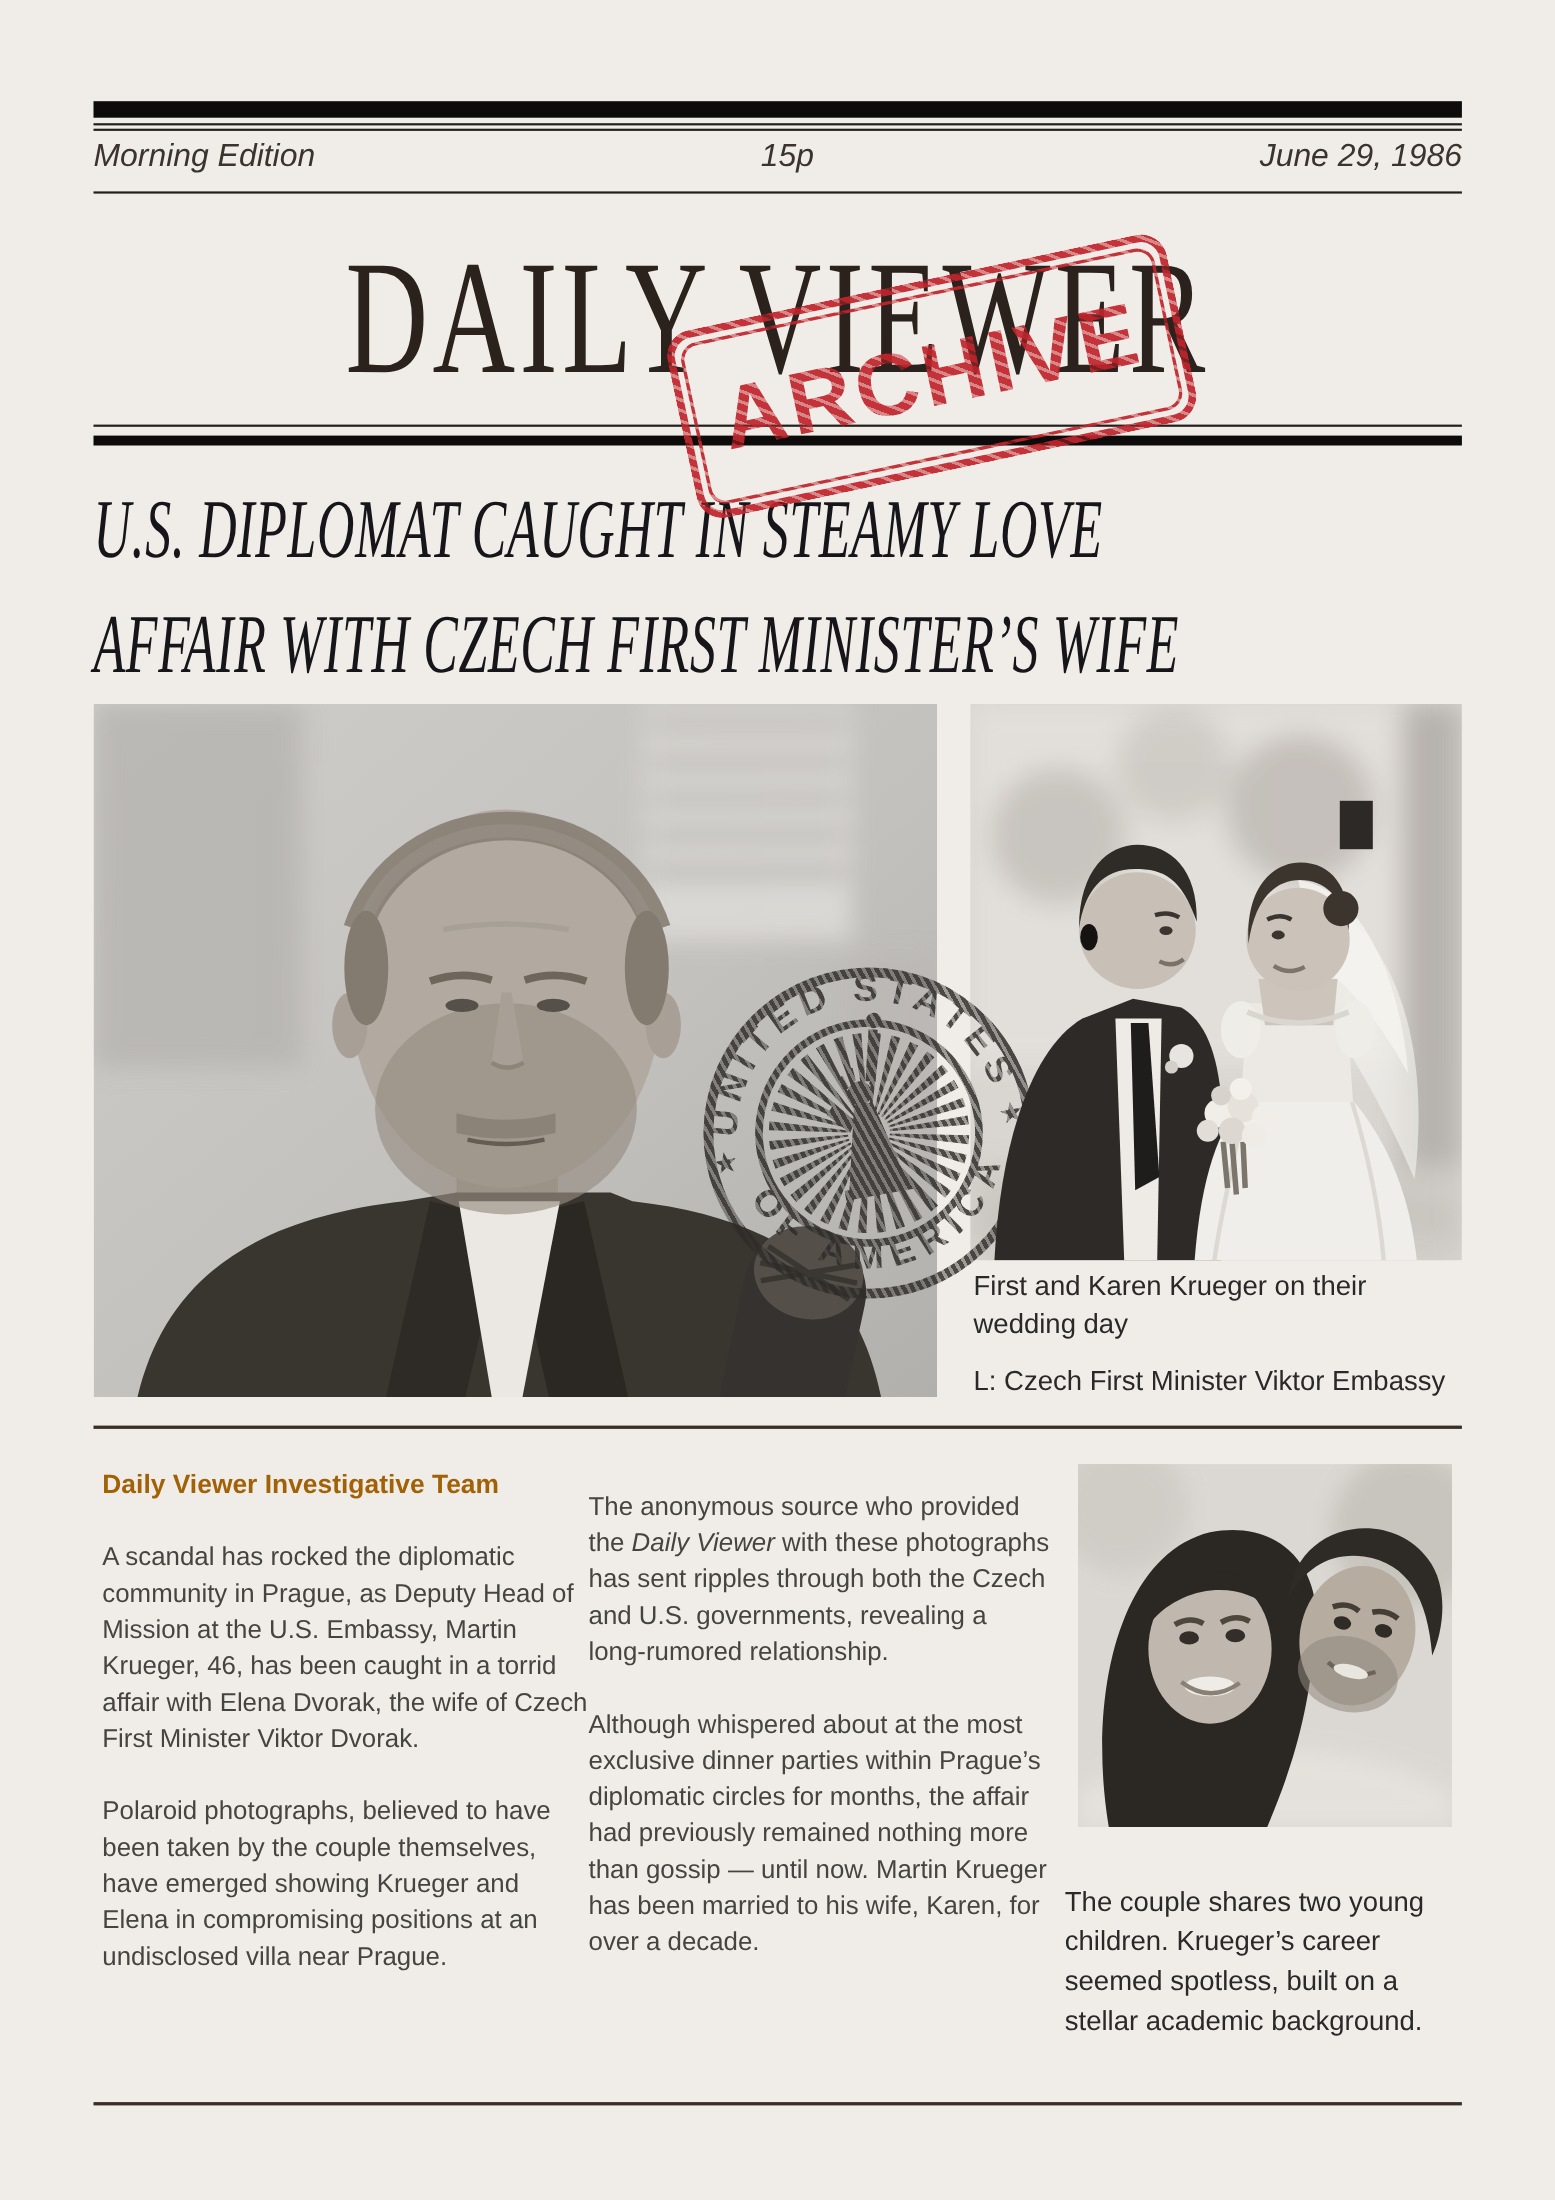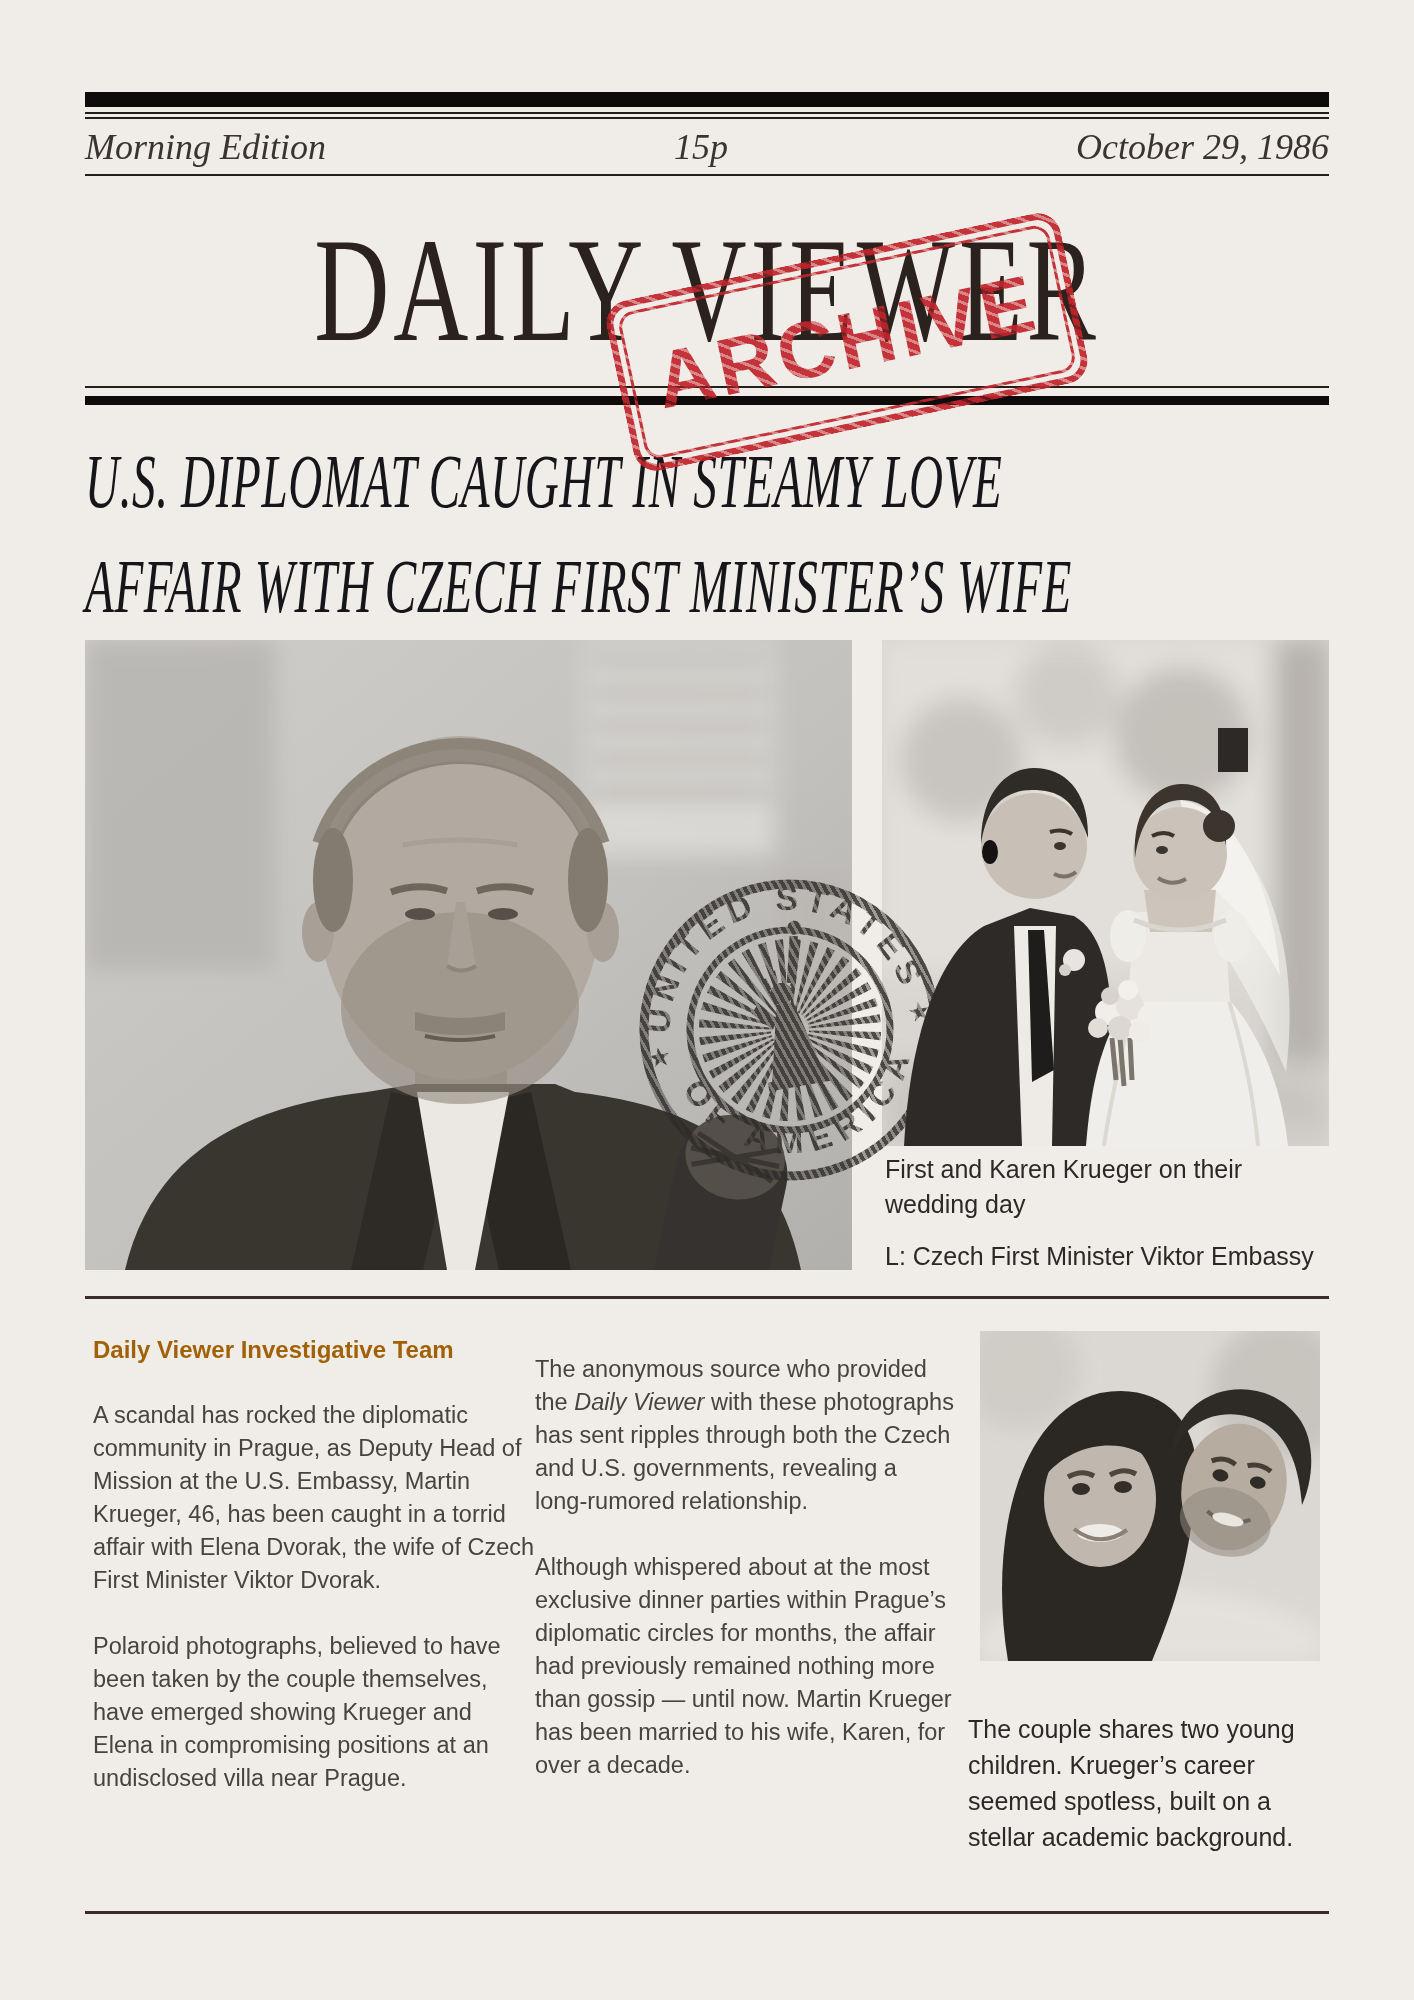--- a/index.html
+++ b/index.html
@@ -2,21 +2,21 @@
 <html><head>
 <meta charset="utf-8">
 <style>
   html,body{margin:0;padding:0;background:#f0ede8;}
   .page{position:relative;width:1414px;height:2000px;background:#f0ede8;overflow:hidden;
         font-family:"Liberation Sans",sans-serif;}
   .abs{position:absolute;}
   .rule{background:#221f1c;}
   .bar{background:#0d0c0b;}
   .masthead-row{display:flex;justify-content:space-between;align-items:flex-start;
-                font-family:Liberation Serif, serif;font-style:italic;font-size:36px;color:#3a332e;}
+                font-family:Liberation Sans, sans-serif;font-style:italic;font-size:29px;color:#3a332e;}
   .paper-title{width:100%;text-align:center;font-family:"Liberation Serif",serif;
                font-size:104px;letter-spacing:4px;color:#2b211d;line-height:1;
                transform:scaleY(1.42);transform-origin:center top;white-space:nowrap;}
   .headline-line{font-family:"Liberation Serif",serif;font-style:italic;font-size:76px;
                  color:#16151a;white-space:nowrap;transform:scaleX(0.62);transform-origin:left top;
                  line-height:1.1;letter-spacing:1px;}
   .archive{z-index:30;border:7px solid #c1252c;border-radius:24px;opacity:.93;
            transform:rotate(-12deg);
            -webkit-mask-image:repeating-linear-gradient(33deg,#000 0 6px,rgba(0,0,0,.55) 6px 9px);
            mask-image:repeating-linear-gradient(33deg,#000 0 6px,rgba(0,0,0,.55) 6px 9px);}
@@ -40,21 +40,21 @@
 
 <div class="page">
 
   <div class="abs bar" style="left:85px;top:92px;width:1244px;height:15px;"></div>
   <div class="abs rule" style="left:85px;top:112px;width:1244px;height:2px;"></div>
   <div class="abs rule" style="left:85px;top:117px;width:1244px;height:2px;"></div>
 
   <div class="abs masthead-row" style="left:85px;top:126px;width:1244px;">
     <span>Morning Edition</span>
     <span>15p</span>
-    <span>October 29, 1986</span>
+    <span>June 29, 1986</span>
   </div>
 
   <div class="abs rule" style="left:85px;top:174px;width:1244px;height:2px;"></div>
 
   <div class="abs" style="left:85px;top:216px;width:1244px;z-index:2;">
     <div class="paper-title">DAILY VIEWER</div>
   </div>
 
   <div class="abs rule" style="left:85px;top:386px;width:1244px;height:2px;z-index:3;"></div>
   <div class="abs bar" style="left:85px;top:396px;width:1244px;height:9px;z-index:3;"></div>

